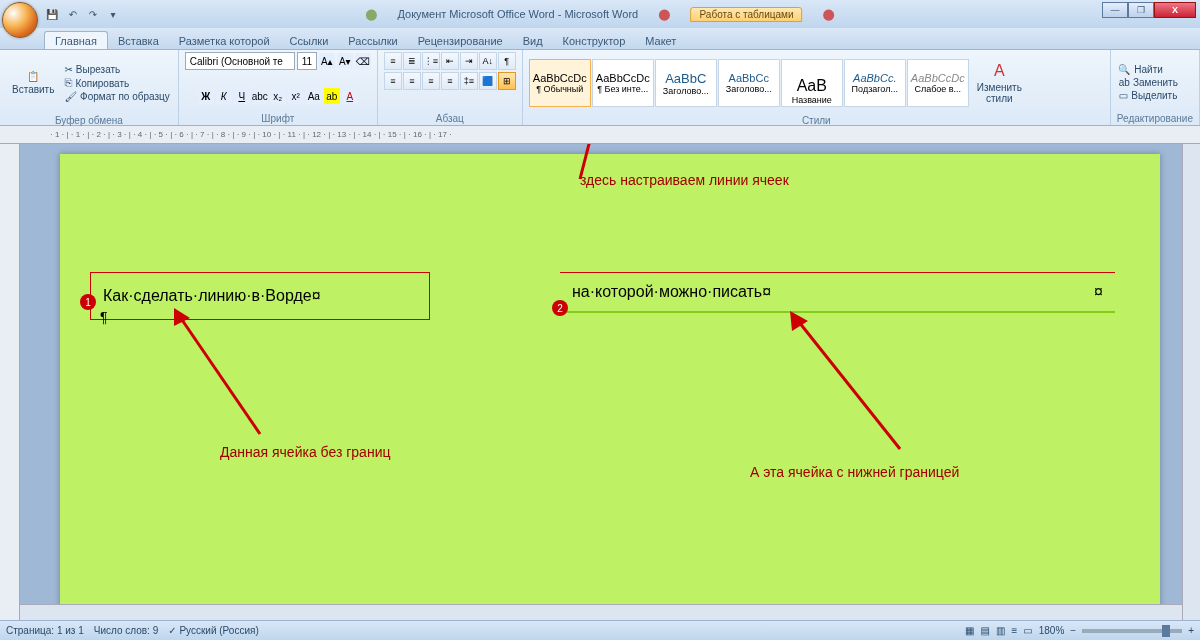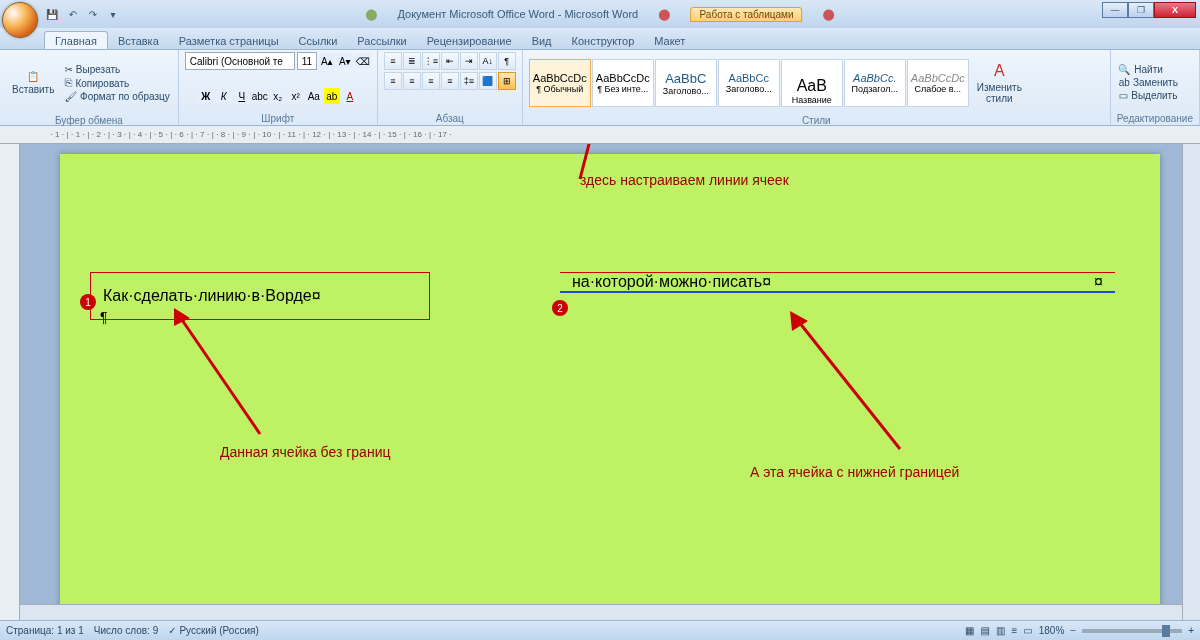--- a/index.html
+++ b/index.html
@@ -35,21 +35,21 @@
 .style-item{width:62px;height:48px;border:1px solid #c5d5e8;background:#fff;display:flex;flex-direction:column;align-items:center;justify-content:center;font-size:9px;}
 .style-item.sel{border-color:#f7b24f;background:#fff4d9;}
 .style-prev{font-size:11px;}
 .ruler{height:18px;background:#e9eef5;border-bottom:1px solid #aaa;position:relative;display:flex;align-items:center;font-size:8px;color:#666;}
 .ruler-v{width:20px;background:#e9eef5;border-right:1px solid #aaa;}
 .doc-area{position:absolute;top:144px;left:0;right:0;bottom:20px;background:#9fb8d5;display:flex;}
 .page-wrap{flex:1;overflow:hidden;padding:10px 20px;}
 .page{background:#bef264;width:1100px;height:470px;margin:0 auto;box-shadow:0 0 6px rgba(0,0,0,.3);position:relative;padding:20px 40px;}
 .annot{color:#a00000;font-size:14px;position:absolute;}
 .cell{border:1.5px solid #c00;padding:14px 12px;position:absolute;font-size:16px;}
-.cell2{border-top:1.5px solid #c00;border-bottom:2px solid #1d4ed8;padding:0 12px;position:absolute;font-size:16px;display:flex;justify-content:space-between;}
+.cell2{border-top:1.5px solid #c00;border-bottom:2px solid #84cc16;padding:10px 12px;position:absolute;font-size:16px;display:flex;justify-content:space-between;}
 .circ{width:16px;height:16px;border-radius:50%;background:#c00;color:#fff;font-size:10px;display:flex;align-items:center;justify-content:center;position:absolute;}
 .statusbar{position:absolute;bottom:0;left:0;right:0;height:20px;background:linear-gradient(#d9e7f7,#bfd6ed);display:flex;align-items:center;font-size:10px;color:#2a4a6a;padding:0 6px;gap:10px;border-top:1px solid #9ab4d1;text-align:center;}
 .status-right{margin-left:auto;display:flex;align-items:center;gap:6px;}
 .zoom-slider{width:100px;height:4px;background:#9ab;position:relative;}
 .zoom-thumb{width:8px;height:12px;background:#5a7aa0;position:absolute;top:-4px;left:80px;}
 svg{display:block;}
 .tab-tools{background:linear-gradient(#ffe8b3,#ffd070);border:1px solid #e0a030;border-radius:3px 3px 0 0;padding:1px 8px;font-size:10px;color:#6a4a10;}
 .scroll-v{position:absolute;right:0;top:144px;bottom:20px;width:18px;background:#dce5f0;border-left:1px solid #aab;}
 .scroll-h{position:absolute;bottom:20px;left:20px;right:18px;height:16px;background:#dce5f0;border-top:1px solid #aab;}
 </style>
@@ -74,21 +74,21 @@
   <div class="win-controls">
     <div class="win-btn">—</div>
     <div class="win-btn">❐</div>
     <div class="win-btn win-close">X</div>
   </div>
 </div>
 
 <div class="tabs">
   <div class="tab active">Главная</div>
   <div class="tab">Вставка</div>
-  <div class="tab">Разметка страницы</div>
+  <div class="tab">Разметка которой</div>
   <div class="tab">Ссылки</div>
   <div class="tab">Рассылки</div>
   <div class="tab">Рецензирование</div>
   <div class="tab">Вид</div>
   <div class="tab">Конструктор</div>
   <div class="tab">Макет</div>
 </div>
 
 <div class="ribbon">
 

